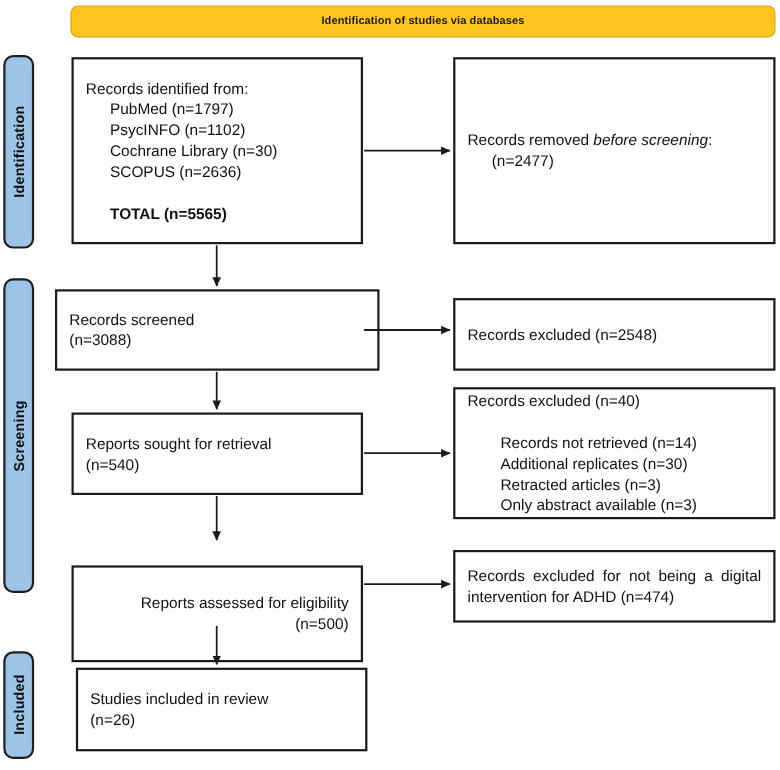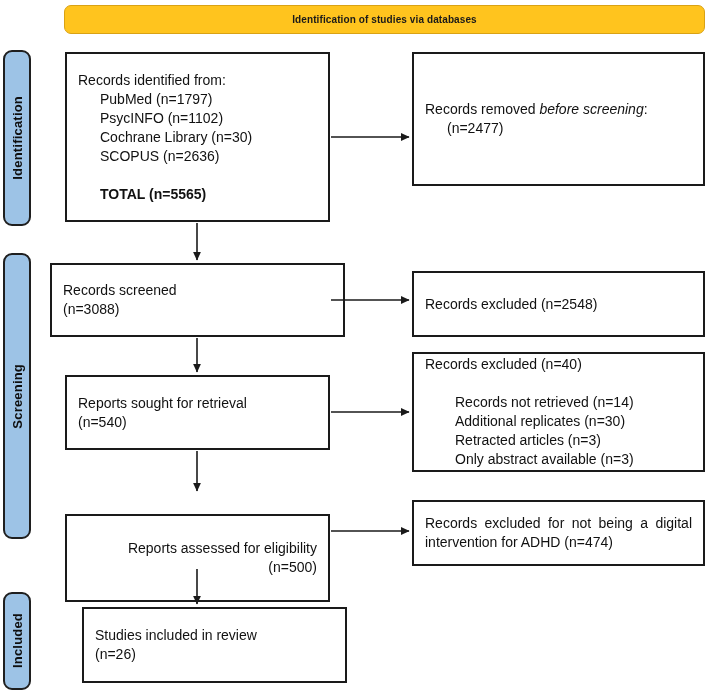--- a/index.html
+++ b/index.html
@@ -86,24 +86,24 @@
   .box p.bold    { font-weight: bold; }
   .box p.gap     { margin-top: 19px; }
   .box p.justify { text-align: justify; text-align-last: left; }
   .box p i { font-style: italic; }
 
   
   #box-identified   { left: 65px;  top: 52px;  width: 265px; height: 170px; }
   #box-screened     { left: 50px;  top: 263px; width: 295px; height: 74px; }
   #box-sought       { left: 65px;  top: 375px; width: 265px; height: 75px; }
   #box-assessed     { left: 65px;  top: 514px; width: 265px; height: 88px; text-align: right; }
-  #box-included     { left: 82px;  top: 607px; width: 265px; height: 76px; }
+  #box-included     { left: 69px;  top: 607px; width: 265px; height: 76px; }
 
   
-  #box-removed      { left: 412px; top: 52px;  width: 293px; height: 134px; }
+  #box-removed      { left: 412px; top: 52px;  width: 293px; height: 170px; }
   #box-excluded1    { left: 412px; top: 271px; width: 293px; height: 66px; }
   #box-excluded2    { left: 412px; top: 352px; width: 293px; height: 120px; }
   #box-excluded3    { left: 412px; top: 500px; width: 293px; height: 66px; }
 
   
   .conn { position: absolute; }
   .conn svg { display: block; overflow: visible; }
 </style>
 </head>
 <body>

